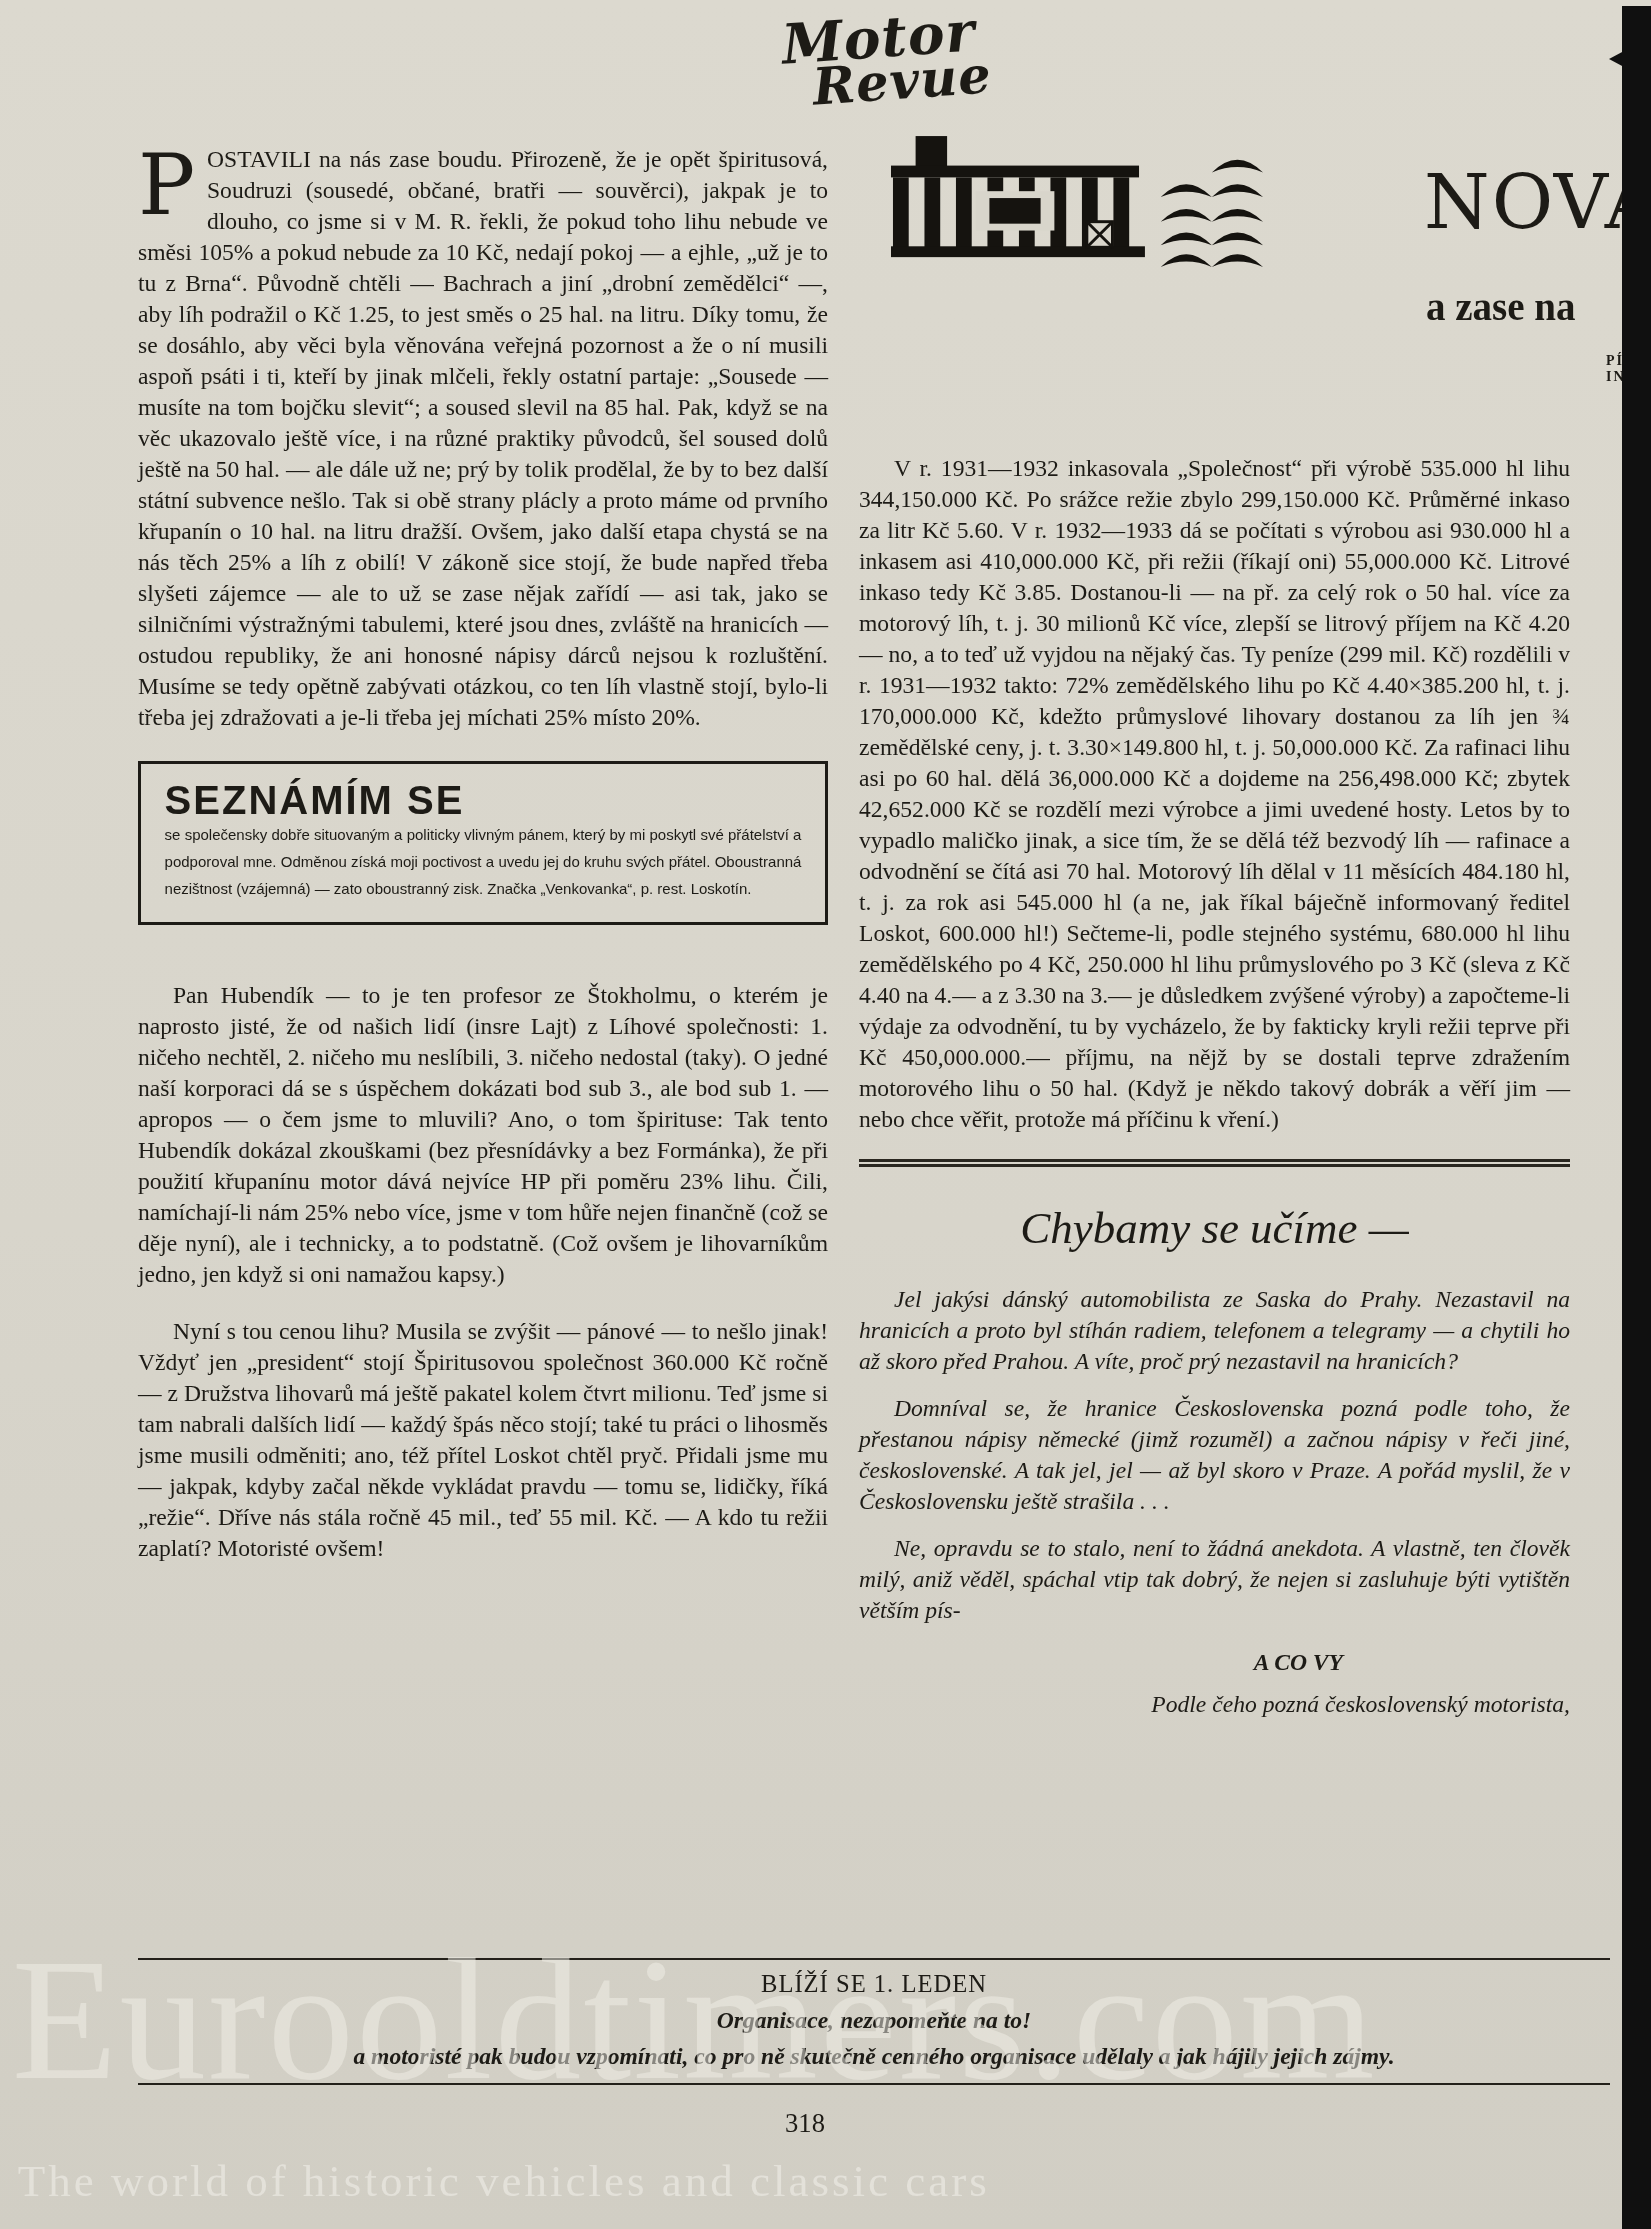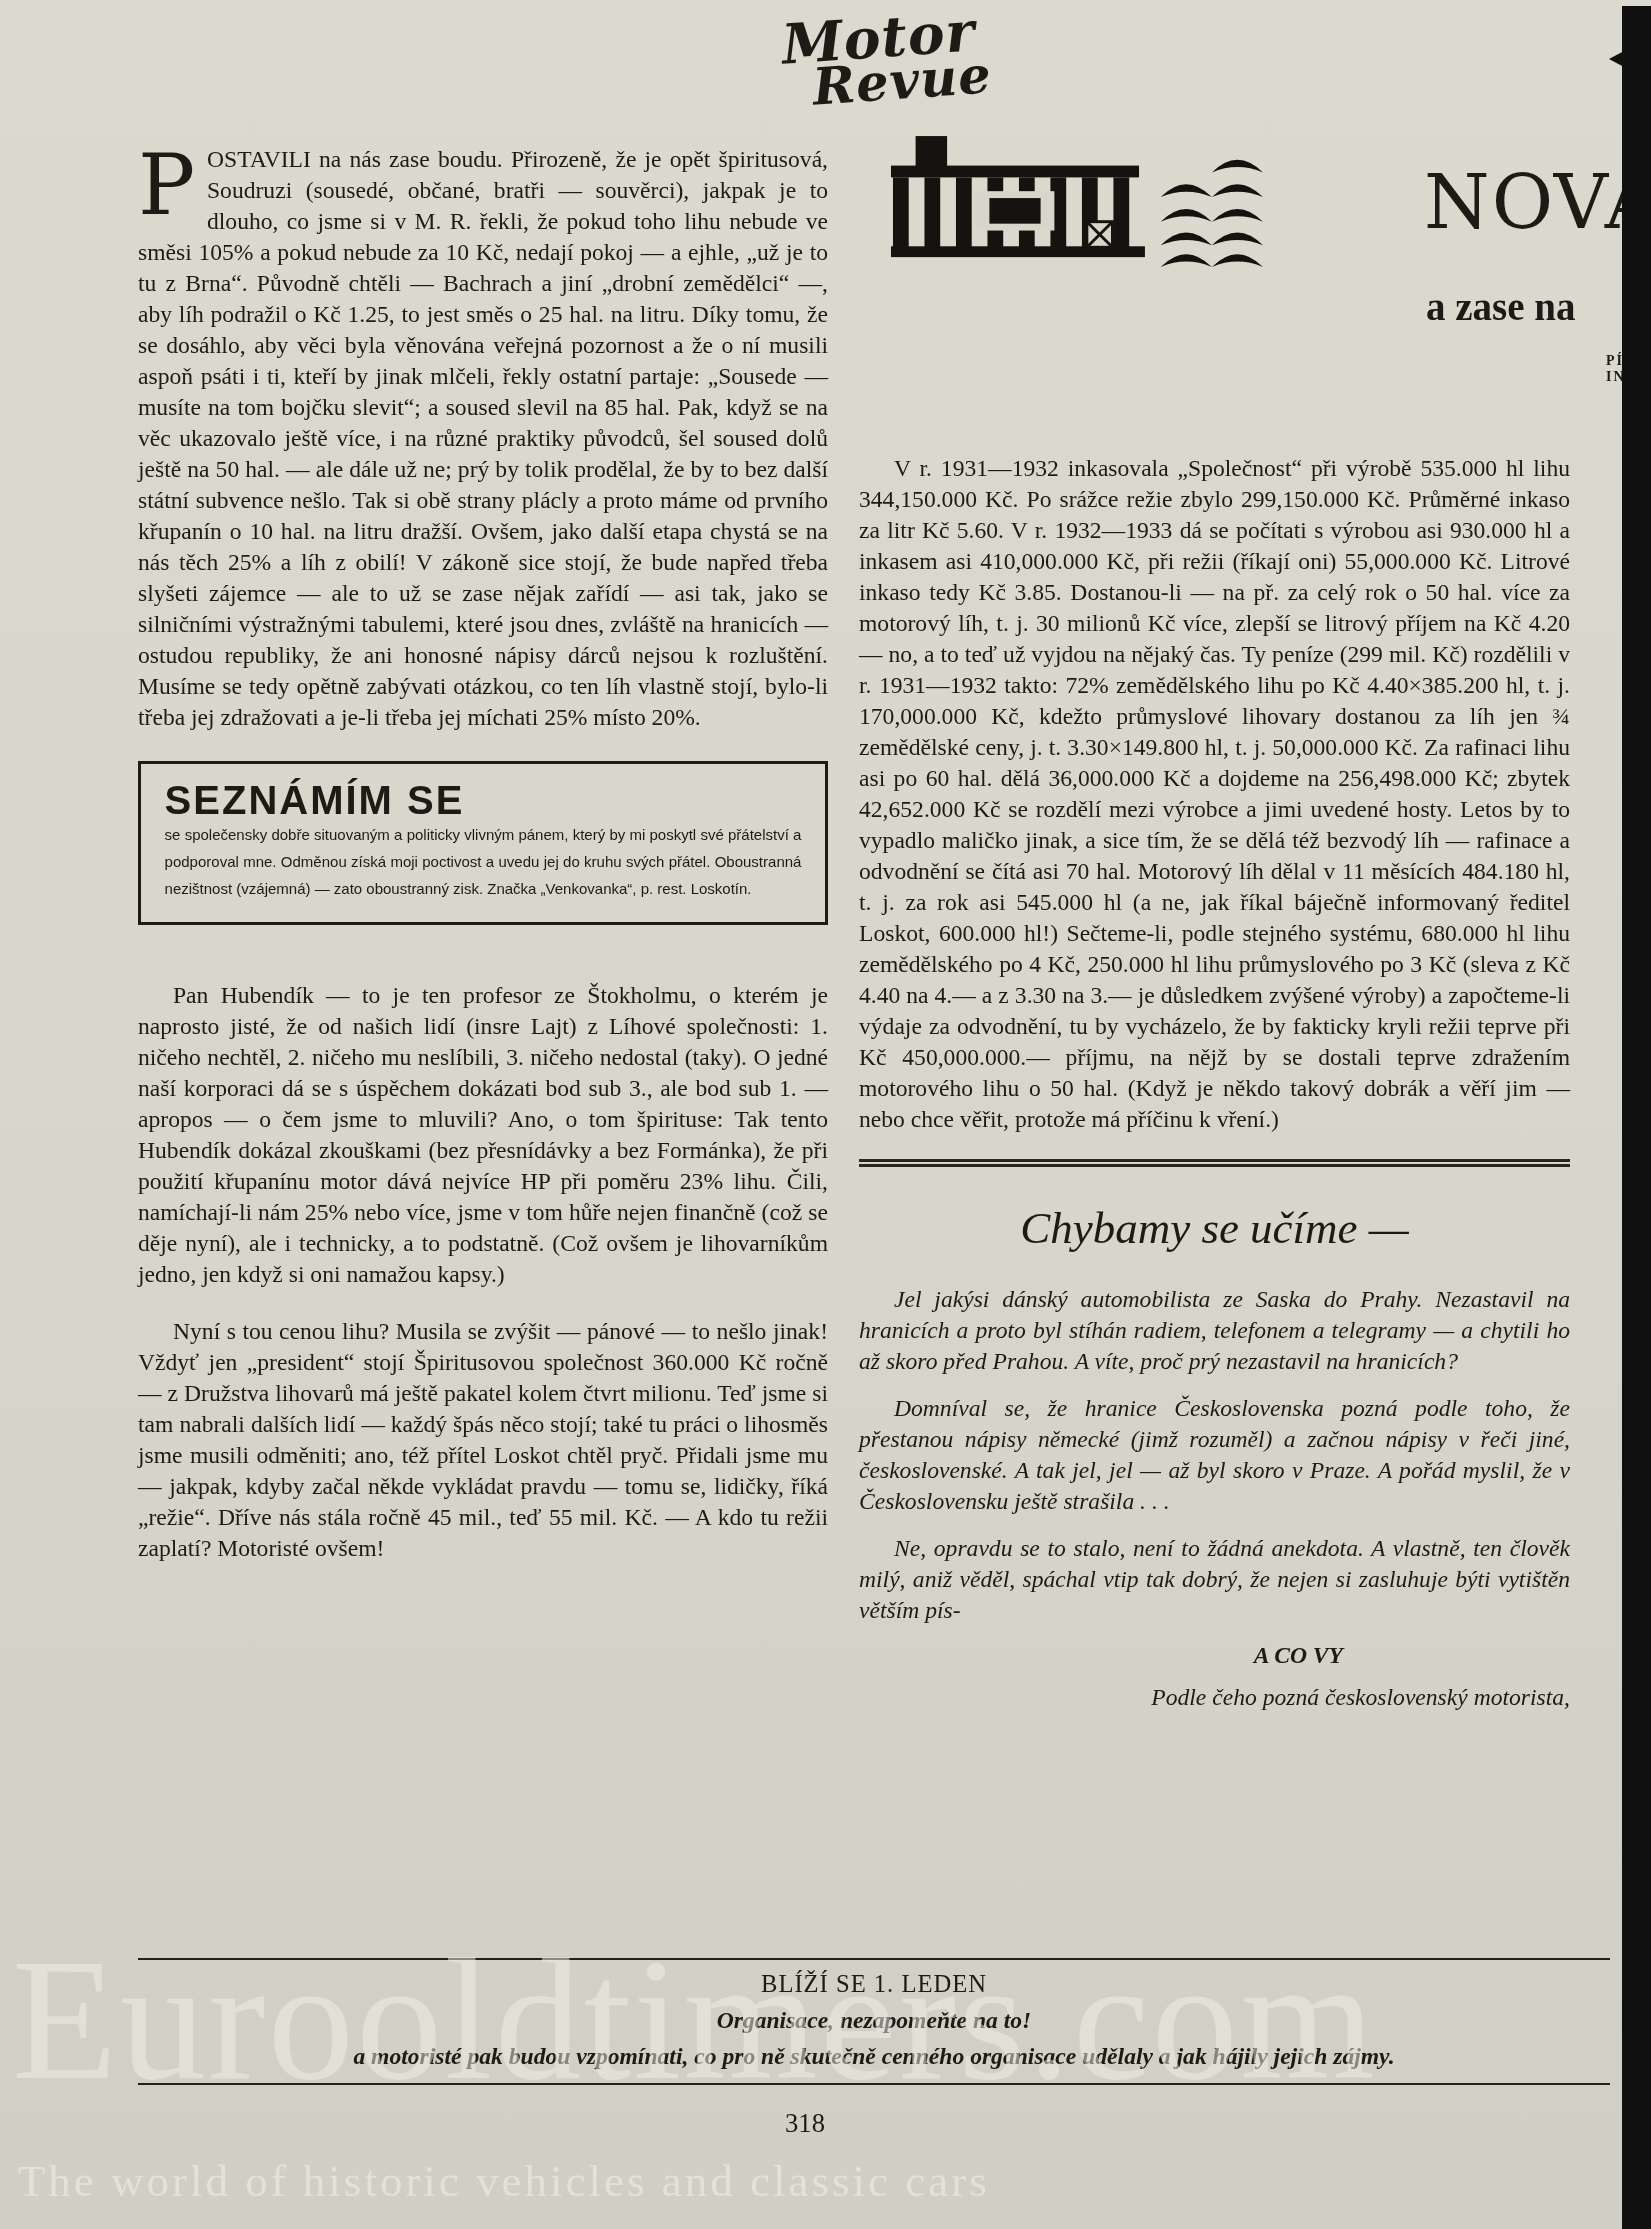--- a/index.html
+++ b/index.html
@@ -44,21 +44,21 @@
   .subhead  { position:absolute; left:1426px; top:284px; font-size:39px; font-weight:bold;
               font-family:"Liberation Serif", serif; z-index:1; }
   .byline   { position:absolute; left:1606px; top:353px; font-size:14px; font-weight:bold;
               letter-spacing:2px; z-index:1; }
 
   .divider { margin-top:23.6px; height:8.9px; border-top:3px solid #2a2720; border-bottom:3px solid #2a2720; }
   .section-title { font-style:italic; font-size:45px; text-align:center; margin:35px 0 29.6px 0;
                    font-family:"Liberation Serif", serif; }
   .humor p { font-style:italic; margin-top:15.8px; }
   .signoff { font-style:italic; font-weight:bold; font-size:23.6px; text-align:right;
-             margin:16px 227px 0 0; }
+             margin:23px 227px 0 0; }
   .continuation { font-style:italic; font-size:23.6px; text-align:right; margin-top:15.8px; }
 
   
   .footer-notice { position:absolute; left:138px; top:1958px; width:1472px;
                    border-top:2px solid #23201a; border-bottom:2px solid #23201a;
                    padding:9.9px 0 13.8px 0; text-align:center; z-index:3; }
   .notice-title { font-weight:normal; font-size:24.6px; letter-spacing:1px; }
   .notice-line  { font-style:italic; font-weight:bold; font-size:23.6px; margin-top:8.9px; }
 
   .page-number { position:absolute; top:2108px; left:0; width:1610px; text-align:center;

